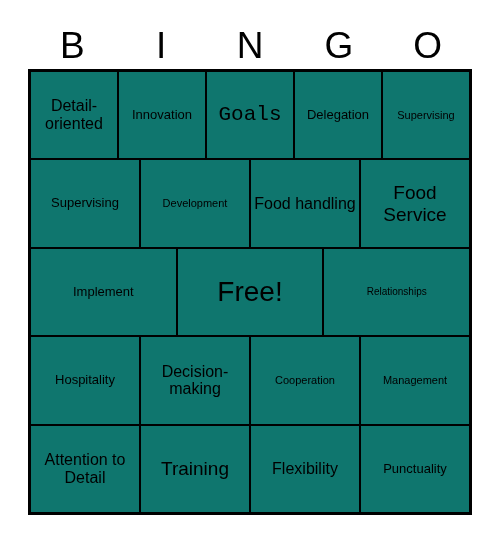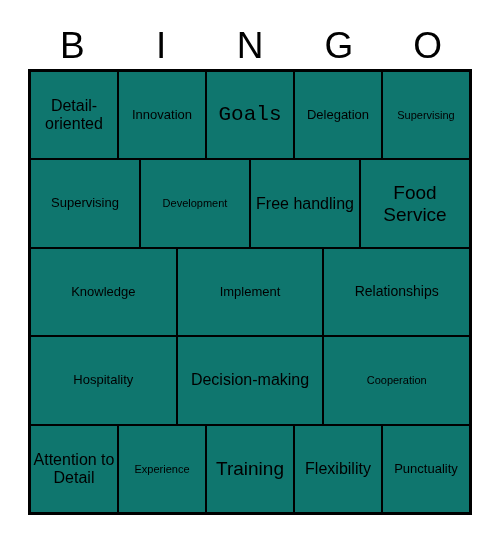--- a/index.html
+++ b/index.html
@@ -74,21 +74,21 @@
     padding: 1px 2px;
     line-height: 1.12;
     overflow: hidden;
     word-break: normal;
     hyphens: none;
   }
   .cell:last-child {
     border-right: none;
   }
   
-  .fs-xs   { font-size: 14px; }
+  .fs-xs   { font-size: 10px; }
   .fs-s    { font-size: 11px; }
   .fs-m    { font-size: 13px; }
   .fs-l    { font-size: 16px; }
   .fs-xl   { font-size: 19px; }
   .fs-xxl  { font-size: 21px; font-family: Liberation Mono, monospace; }
   .fs-free { font-size: 28px; }
 </style>
 </head>
 <body>
 
@@ -108,38 +108,38 @@
       <div class="cell fs-l">Detail-oriented</div>
       <div class="cell fs-m">Innovation</div>
       <div class="cell fs-xxl">Goals</div>
       <div class="cell fs-m">Delegation</div>
       <div class="cell fs-s">Supervising</div>
     </div>
 
     <div class="grid-row">
       <div class="cell fs-m">Supervising</div>
       <div class="cell fs-s">Development</div>
-      <div class="cell fs-l">Free handling</div>
+      <div class="cell fs-l">Food handling</div>
       <div class="cell fs-xl">Food Service</div>
     </div>
 
     <div class="grid-row">
-      <div class="cell fs-m">Knowledge</div>
       <div class="cell fs-m">Implement</div>
+      <div class="cell fs-free">Free!</div>
       <div class="cell fs-xs">Relationships</div>
     </div>
 
     <div class="grid-row">
       <div class="cell fs-m">Hospitality</div>
       <div class="cell fs-l">Decision-making</div>
       <div class="cell fs-s">Cooperation</div>
+      <div class="cell fs-s">Management</div>
     </div>
 
     <div class="grid-row">
       <div class="cell fs-l">Attention to Detail</div>
-      <div class="cell fs-s">Experience</div>
       <div class="cell fs-xl">Training</div>
       <div class="cell fs-l">Flexibility</div>
       <div class="cell fs-m">Punctuality</div>
     </div>
 
   </div>
 </div>
 
 </body></html>

